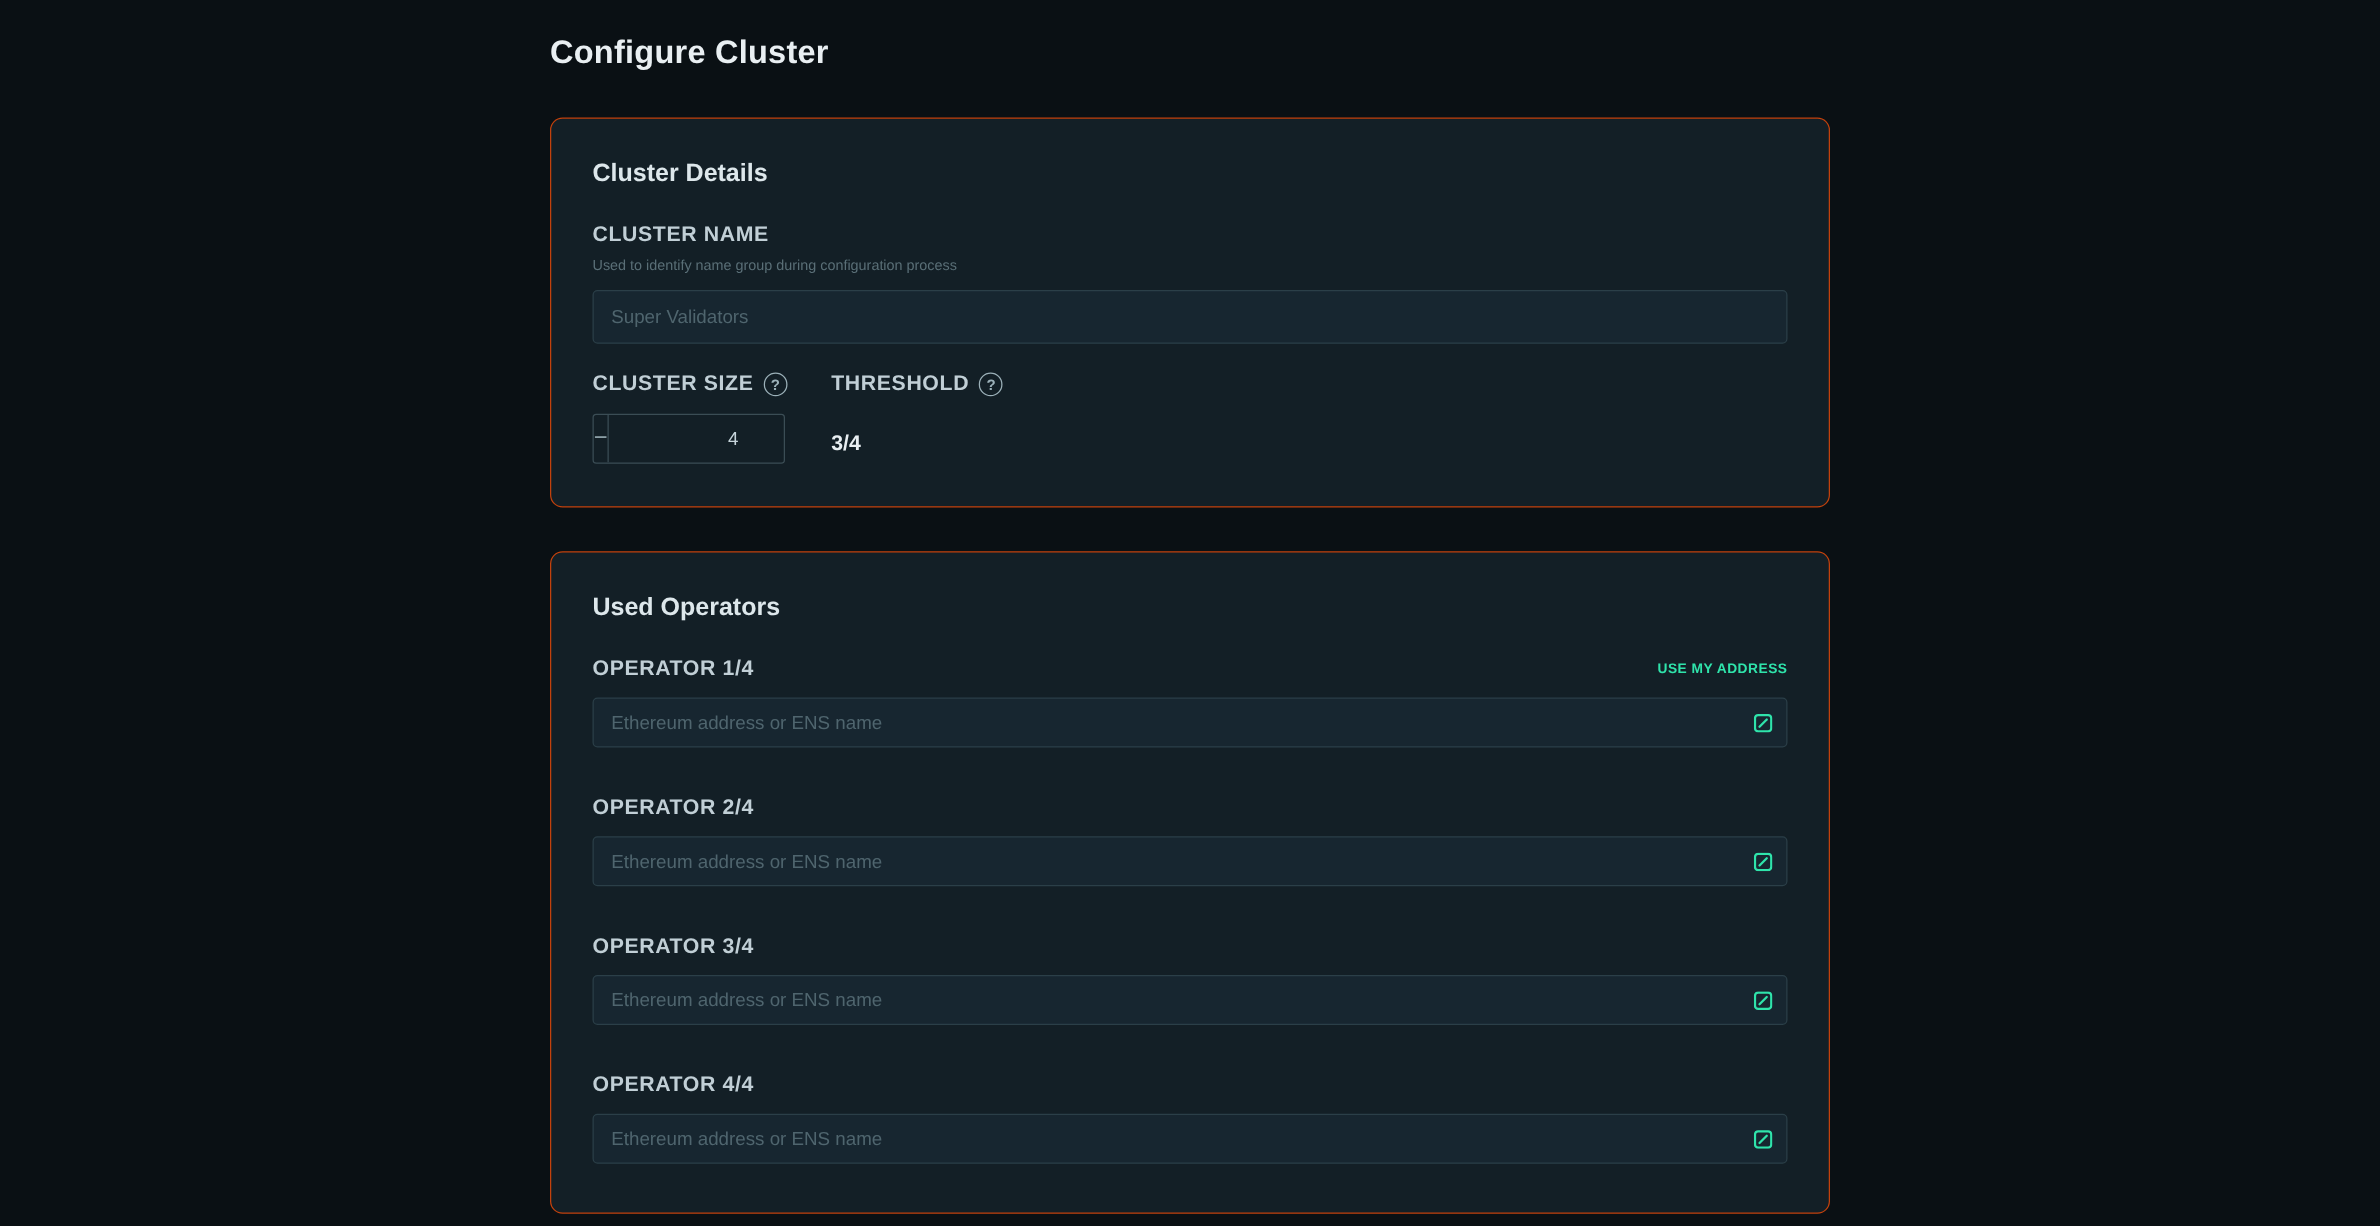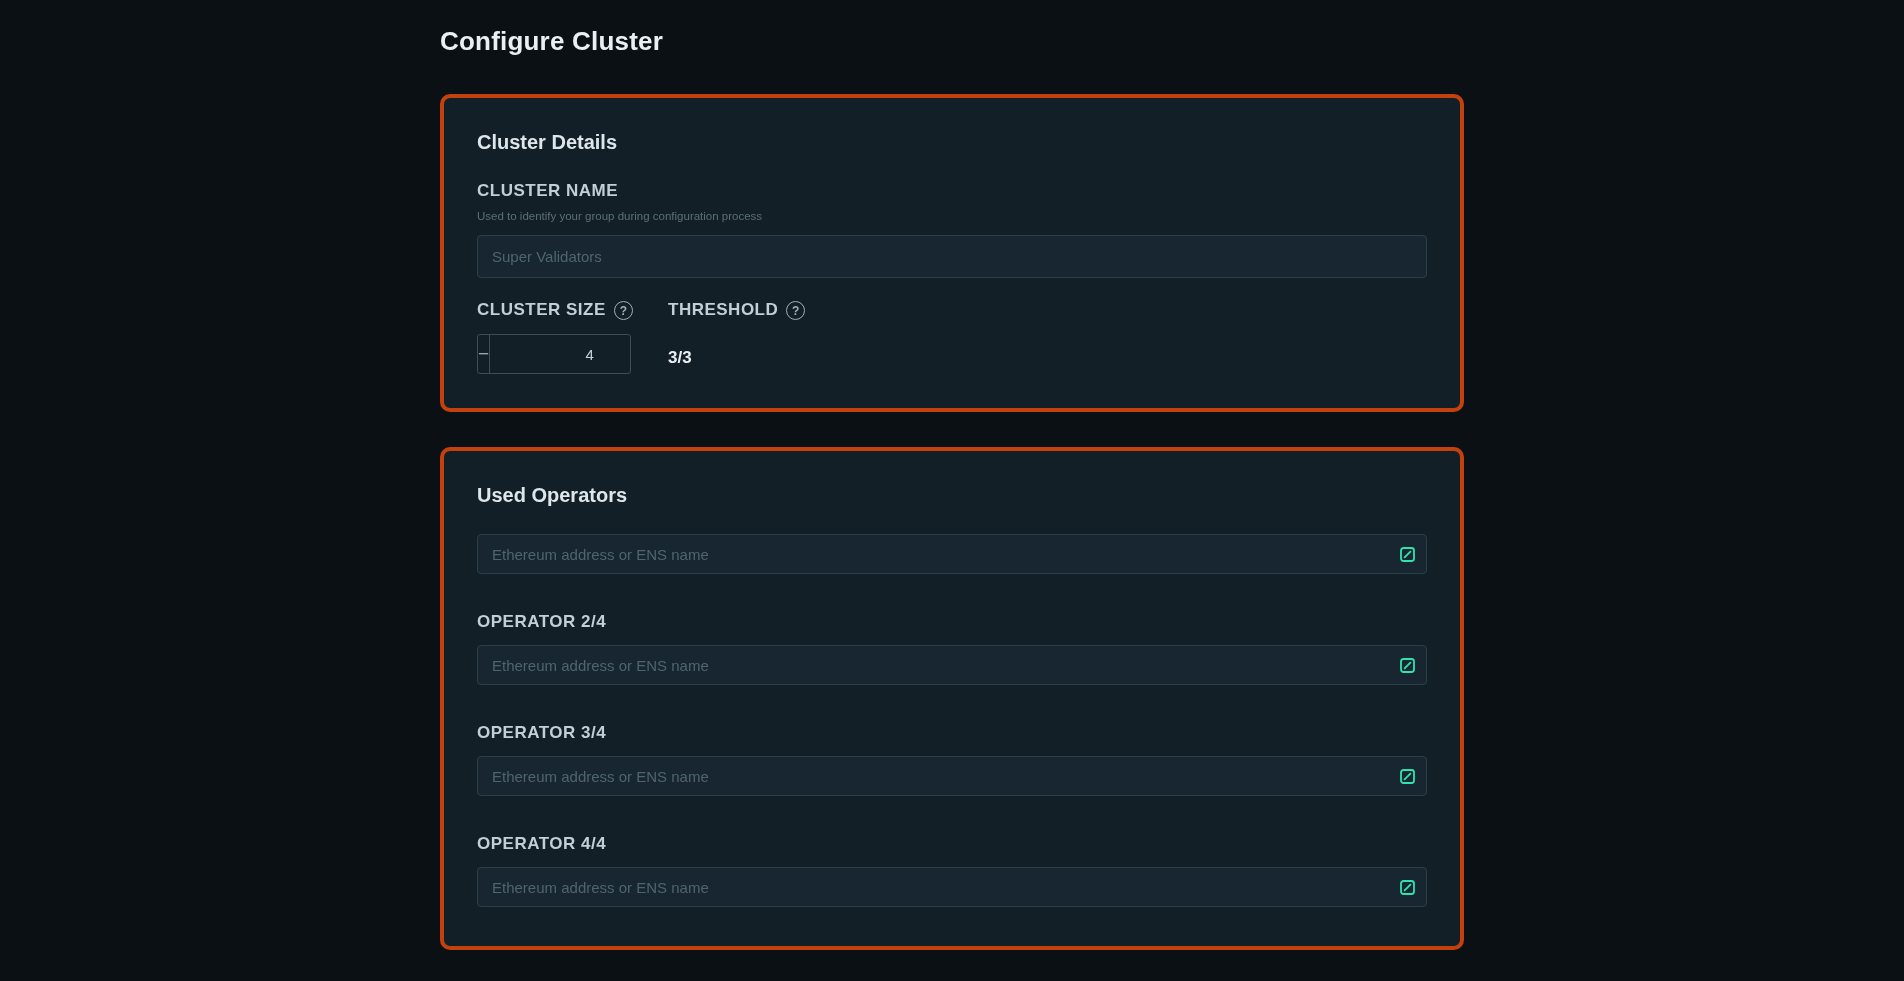--- a/index.html
+++ b/index.html
@@ -16,21 +16,21 @@
   }
   .page-title {
     font-size: 26px;
     font-weight: bold;
     letter-spacing: 0.2px;
     color: #e9eff2;
     margin-bottom: 37px;
   }
   .card {
     background: #131f26;
-    border: 4px solid #c2410c;
+    border: 1px solid #c2410c;
     border-radius: 10px;
     padding: 33px 33px 34px 33px;
     margin-bottom: 35px;
   }
   .card-heading {
     font-size: 20px;
     font-weight: bold;
     color: #dde7eb;
     margin-bottom: 27px;
   }
@@ -173,50 +173,54 @@
 
 <div class="content">
 
   <h1 class="page-title">Configure Cluster</h1>
 
   <section class="card">
     <h2 class="card-heading">Cluster Details</h2>
 
     <div>
       <span class="field-label">CLUSTER NAME</span>
-      <div class="helper-text">Used to identify your group during configuration process</div>
+      <div class="helper-text">Used to identify name group during configuration process</div>
       <input class="text-input" type="text" placeholder="Super Validators" style="">
     </div>
 
     <div class="size-threshold-row">
       <div class="size-col">
         <div class="label-with-help">
           <span class="field-label">CLUSTER SIZE</span>
           <span class="help-icon">?</span>
         </div>
         <div class="stepper">
           <button class="stepper-btn stepper-minus">−</button>
           <input class="stepper-value" type="text" readonly="" value="4" style="">
 
         </div>
       </div>
       <div class="threshold-col">
         <div class="label-with-help">
           <span class="field-label">THRESHOLD</span>
           <span class="help-icon">?</span>
         </div>
-        <div class="threshold-value">3/3</div>
+        <div class="threshold-value">3/4</div>
       </div>
     </div>
   </section>
 
   <section class="card">
     <h2 class="card-heading">Used Operators</h2>
 
     <div class="operator-row">
+      <div class="operator-head">
+        <span class="field-label">OPERATOR 1/4</span>
+        <button class="use-my-address">USE MY ADDRESS</button>
+      </div>
       <div class="input-wrap">
         <input class="text-input operator-input" type="text" placeholder="Ethereum address or ENS name" style="">
         <button class="edit-icon-btn">
           <svg width="15" height="15" viewBox="0 0 15 15">
             <rect x="1" y="1" width="13" height="13" rx="2.5" fill="none" stroke="#2fe4ab" stroke-width="1.8"></rect>
             <path d="M4.6 10.4 L10.4 4.6" stroke="#2fe4ab" stroke-width="1.8" stroke-linecap="round"></path>
           </svg>
         </button>
       </div>
     </div>

